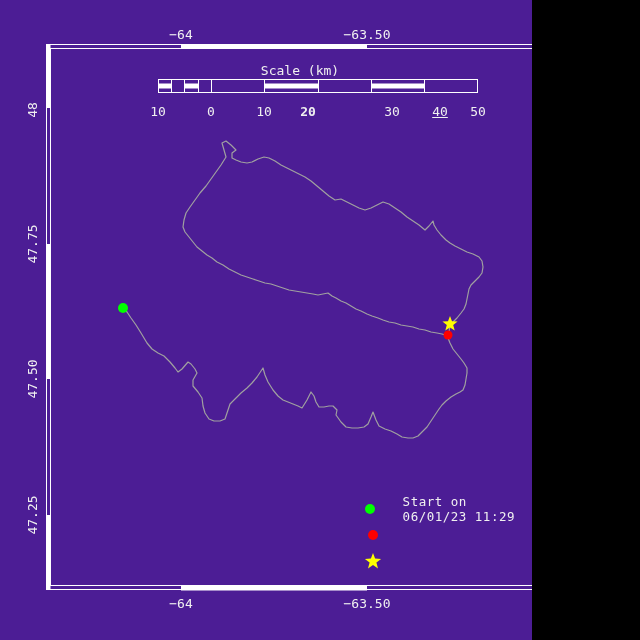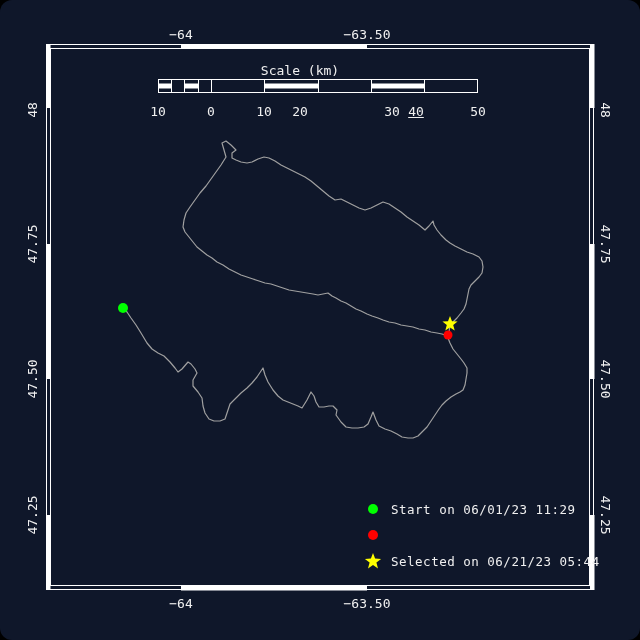--- a/index.html
+++ b/index.html
@@ -1,27 +1,27 @@
 <!DOCTYPE html>
 <html><head>
 <meta charset="utf-8">
 <style>
   html,body{margin:0;padding:0;background:#000;}
-  #screen{position:relative;width:640px;height:640px;background:#0f172a;overflow:hidden;
-          font-family:"DejaVu Sans Mono", monospace;color:#f0f0f0;border-radius:12px;}
+  #screen{position:relative;width:532px;height:640px;background:#4c1d95;overflow:hidden;
+          font-family:"DejaVu Sans Mono", monospace;color:#f0f0f0;}
   .lbl{position:absolute;white-space:pre;font-size:13px;line-height:14px;}
   .center{transform:translate(-50%,-50%);}
   .rot-left{transform:translate(-50%,-50%) rotate(-90deg);}
   .rot-right{transform:translate(-50%,-50%) rotate(90deg);}
   #map-svg{position:absolute;left:0;top:0;}
   #legend{position:absolute;left:364px;top:496px;display:flex;flex-direction:column;}
   .legend-row{display:flex;align-items:center;height:26px;}
   .legend-marker{width:18px;display:flex;justify-content:center;align-items:center;}
   .legend-dot{width:10px;height:10px;border-radius:50%;}
-  .legend-label{font-size:12.5px;margin-left:9px;letter-spacing:0.5px;}
+  .legend-label{font-size:12.5px;margin-left:26px;letter-spacing:0.5px;}
 </style>
 </head>
 <body>
 
 <div id="screen">
 
   <div class="lbl center" style="left:181px;top:35px;">−64</div>
   <div class="lbl center" style="left:367px;top:35px;">−63.50</div>
   <div class="lbl center" style="left:181px;top:604px;">−64</div>
   <div class="lbl center" style="left:367px;top:604px;">−63.50</div>
@@ -33,23 +33,23 @@
 
   <div class="lbl rot-right" style="left:605px;top:110px;">48</div>
   <div class="lbl rot-right" style="left:605px;top:244px;">47.75</div>
   <div class="lbl rot-right" style="left:605px;top:379px;">47.50</div>
   <div class="lbl rot-right" style="left:605px;top:515px;">47.25</div>
 
   <div class="lbl center" style="left:300px;top:71px;">Scale (km)</div>
   <div class="lbl center" style="left:158px;top:112px;">10</div>
   <div class="lbl center" style="left:211px;top:112px;">0</div>
   <div class="lbl center" style="left:264px;top:112px;">10</div>
-  <div class="lbl center" style="left:300px;top:112px;">20</div>
+  <div class="lbl center" style="left:308px;top:112px;font-weight:bold;">20</div>
   <div class="lbl center" style="left:371px;top:112px;margin-left:21px;">30</div>
-  <div class="lbl center" style="left:416px;top:112px;text-decoration:underline;">40</div>
+  <div class="lbl center" style="left:440px;top:112px;text-decoration:underline;">40</div>
   <div class="lbl center" style="left:478px;top:112px;text-align:right;">50</div>
 
   <svg id="map-svg" width="640" height="640">
 
     <rect x="46.5" y="44.5" width="547" height="545" fill="none" stroke="#fff" stroke-width="1"></rect>
     <rect x="50.5" y="48.5" width="539" height="537" fill="none" stroke="#fff" stroke-width="1"></rect>
 
     <g fill="#fff">
       <rect x="181" y="44" width="186" height="4.5"></rect>
       <rect x="181" y="586" width="186" height="4.5"></rect>
@@ -99,17 +99,16 @@
       <span class="legend-marker">
           <span class="legend-dot" id="legend-dot-1" style="background: rgb(255, 0, 0);"></span>
         </span>
     </div>
     <div class="legend-row">
       <span class="legend-marker">
         <svg width="18" height="18">
             <polygon id="legend-star" points="9.0,1.0 11.1,6.6 17.1,6.9 12.4,10.6 14.0,16.4 9.0,13.1 4.0,16.4 5.6,10.6 0.9,6.9 6.9,6.6" fill="#ffff00"></polygon>
           </svg>
       </span>
-      <span class="legend-label">Selected on 06/21/23 05:44</span>
     </div>
   </div>
 
 </div>
 
 </body></html>

